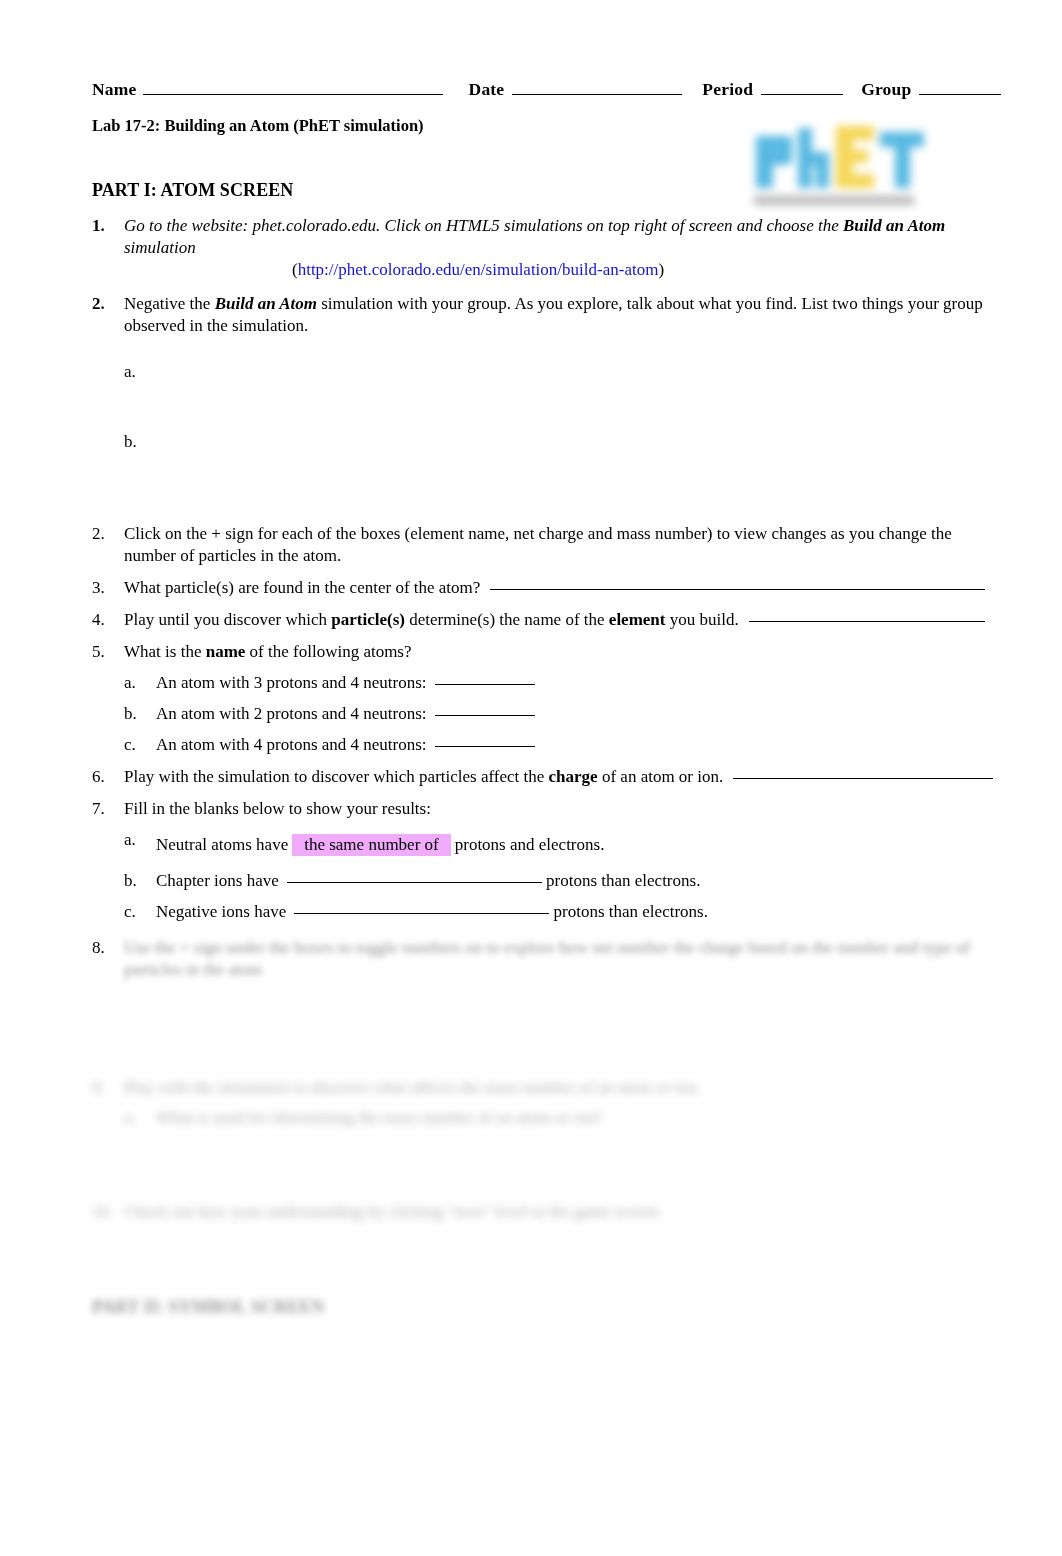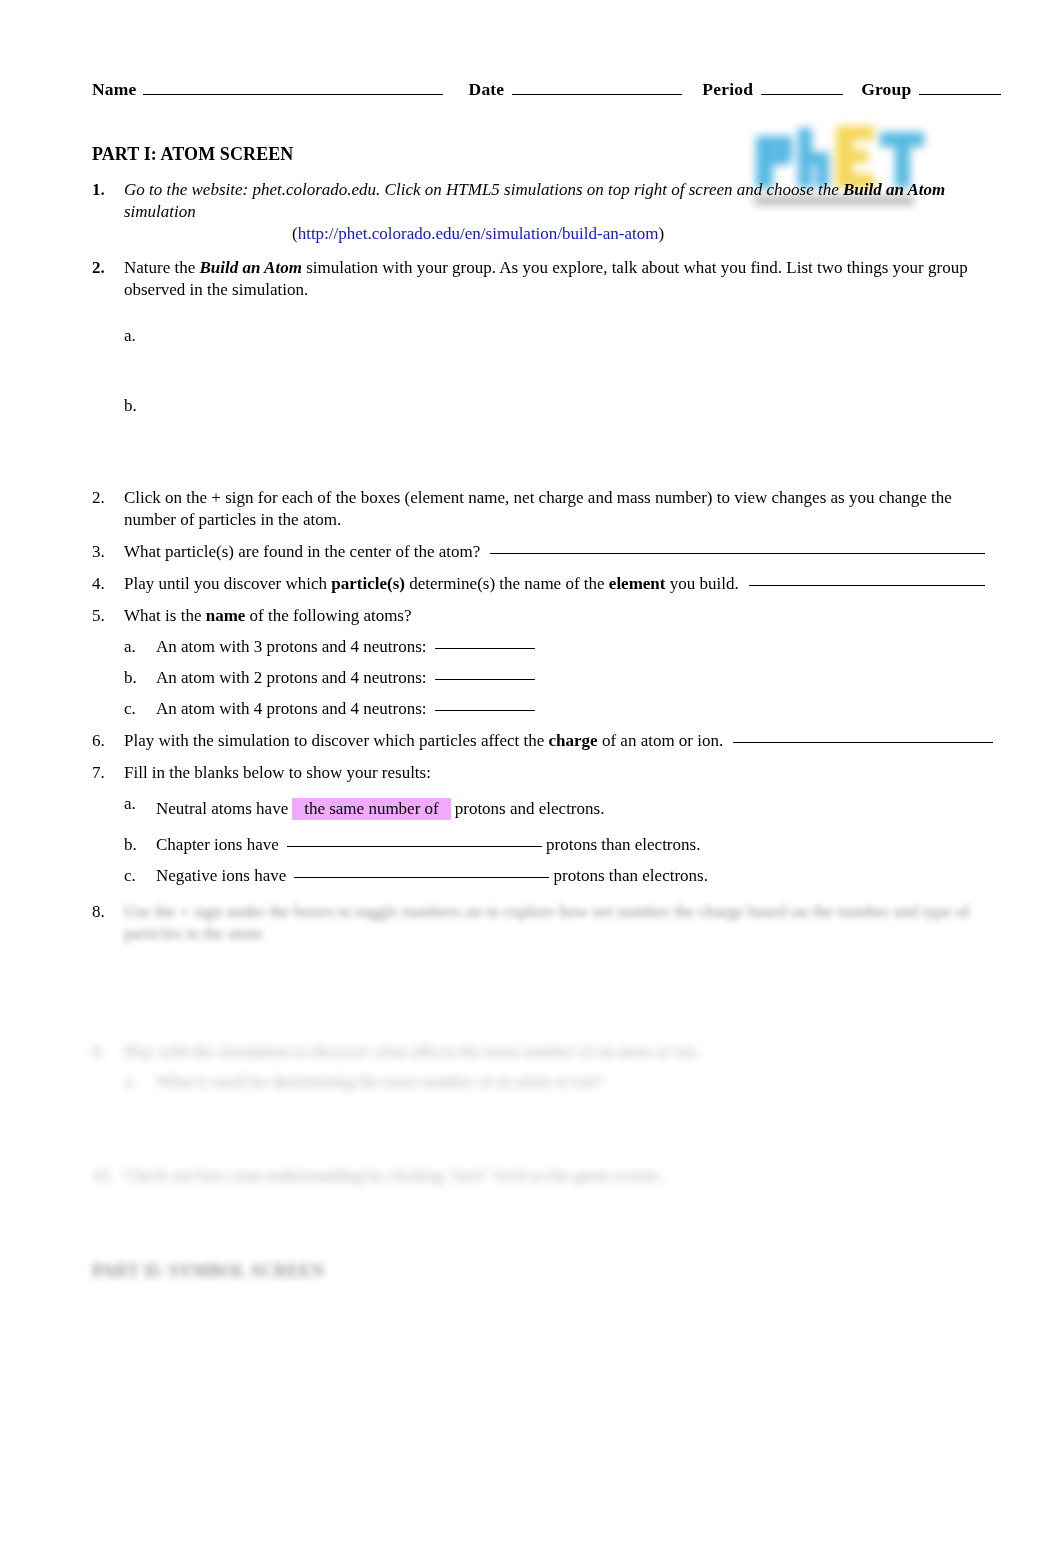--- a/index.html
+++ b/index.html
@@ -212,38 +212,39 @@
       <span class="rule rule-date"></span>
       <span class="gap-per"></span>
       <span class="hdr-label">Period</span>
       <span class="rule rule-per"></span>
       <span class="gap-grp"></span>
       <span class="hdr-label">Group</span>
       <span class="rule rule-grp"></span>
     </div>
 
     <div class="course-block">
+      <div>Lab 17-2:  Building an Atom (PhET simulation)</div>
     </div>
 
     <div class="part-heading">PART I: ATOM SCREEN</div>
 
     <div class="item" style="margin-top:14px;">
       <span class="num bold">1.</span>
       <span class="body italic"><span>Go to the website:  phet.colorado.edu.  Click on HTML5 simulations on top right of screen and choose the </span><span class="bolditalic">Build an Atom</span><span> simulation</span></span>
     </div>
     <div class="url-row">
       <span class="lead"></span>
       <span>(</span>
         <span class="url">http://phet.colorado.edu/en/simulation/build-an-atom</span>
         <span>)</span>
     </div>
 
     <div class="item" style="margin-top:12px;">
       <span class="num bold">2.</span>
-      <span class="body"><span>Nature the </span><span class="bolditalic">Build an Atom</span><span> simulation with your group. As you explore, talk about what you find.   List two things your group observed in the simulation.</span></span>
+      <span class="body"><span>Negative the </span><span class="bolditalic">Build an Atom</span><span> simulation with your group. As you explore, talk about what you find.   List two things your group observed in the simulation.</span></span>
     </div>
     <div class="sub sub-blank">
       <span class="letter">a.</span>
       <span class="body"></span>
     </div>
     <div class="sub" style="margin-top:48px;">
       <span class="letter">b.</span>
       <span class="body"></span>
     </div>
 

